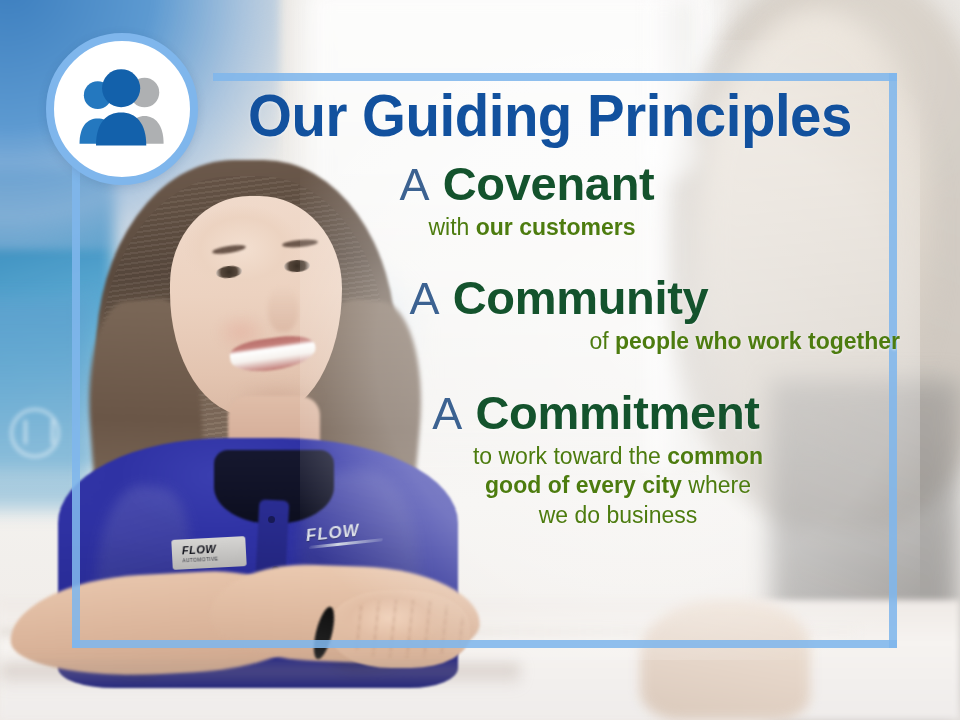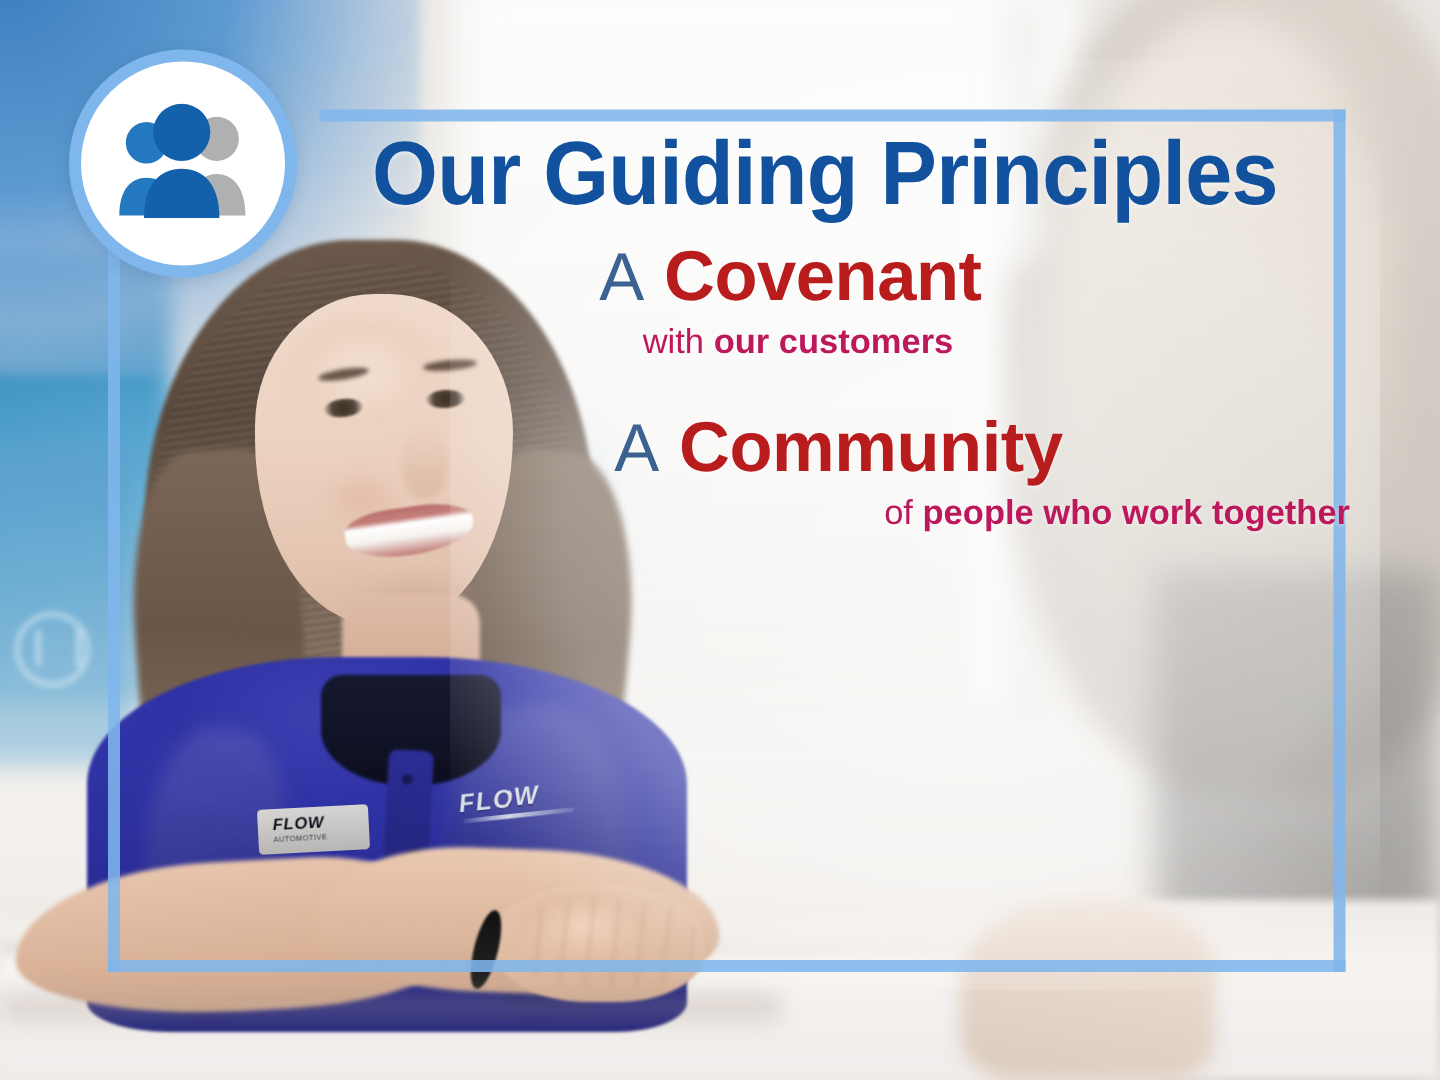--- a/index.html
+++ b/index.html
@@ -336,27 +336,27 @@
     white-space:nowrap;
     text-shadow:0 1px 3px rgba(255,255,255,.6);
   }
   .principle .art{
     font-weight:normal;
     color:#3C6291;
     font-size:45px;
   }
   .principle .word{
     font-weight:bold;
-    color:#b91c1c;
+    color:#14532d;
     letter-spacing:-.3px;
   }
   .principle .sub{
     font-size:23px;
     line-height:1.28;
-    color:#be185d;
+    color:#4d7c0f;
     margin-top:5px;
     text-shadow:0 1px 3px rgba(255,255,255,.6);
   }
   .principle .sub b{ font-weight:bold; }
 
   
   #p-covenant   { margin-left:-46px; margin-top:14px; }
   #p-community  { margin-left:18px;  margin-top:32px; }
   #p-commitment { margin-left:92px;  margin-top:32px; }
 
@@ -466,15 +466,26 @@
     <div class="principle" id="p-community">
       <div class="line-main">
         <span class="art">A</span>
         <span class="word">Community</span>
       </div>
       <div class="sub">
         <div><span>of </span><b>people who work together</b></div>
       </div>
     </div>
 
+    <div class="principle" id="p-commitment">
+      <div class="line-main">
+        <span class="art">A</span>
+        <span class="word">Commitment</span>
+      </div>
+      <div class="sub">
+        <div><span>to work toward the </span><b>common</b></div>
+        <div><b>good of every city</b><span> where</span></div>
+        <div>we do business</div>
+      </div>
+    </div>
 
   </div>
 </div>
 
 </body></html>

